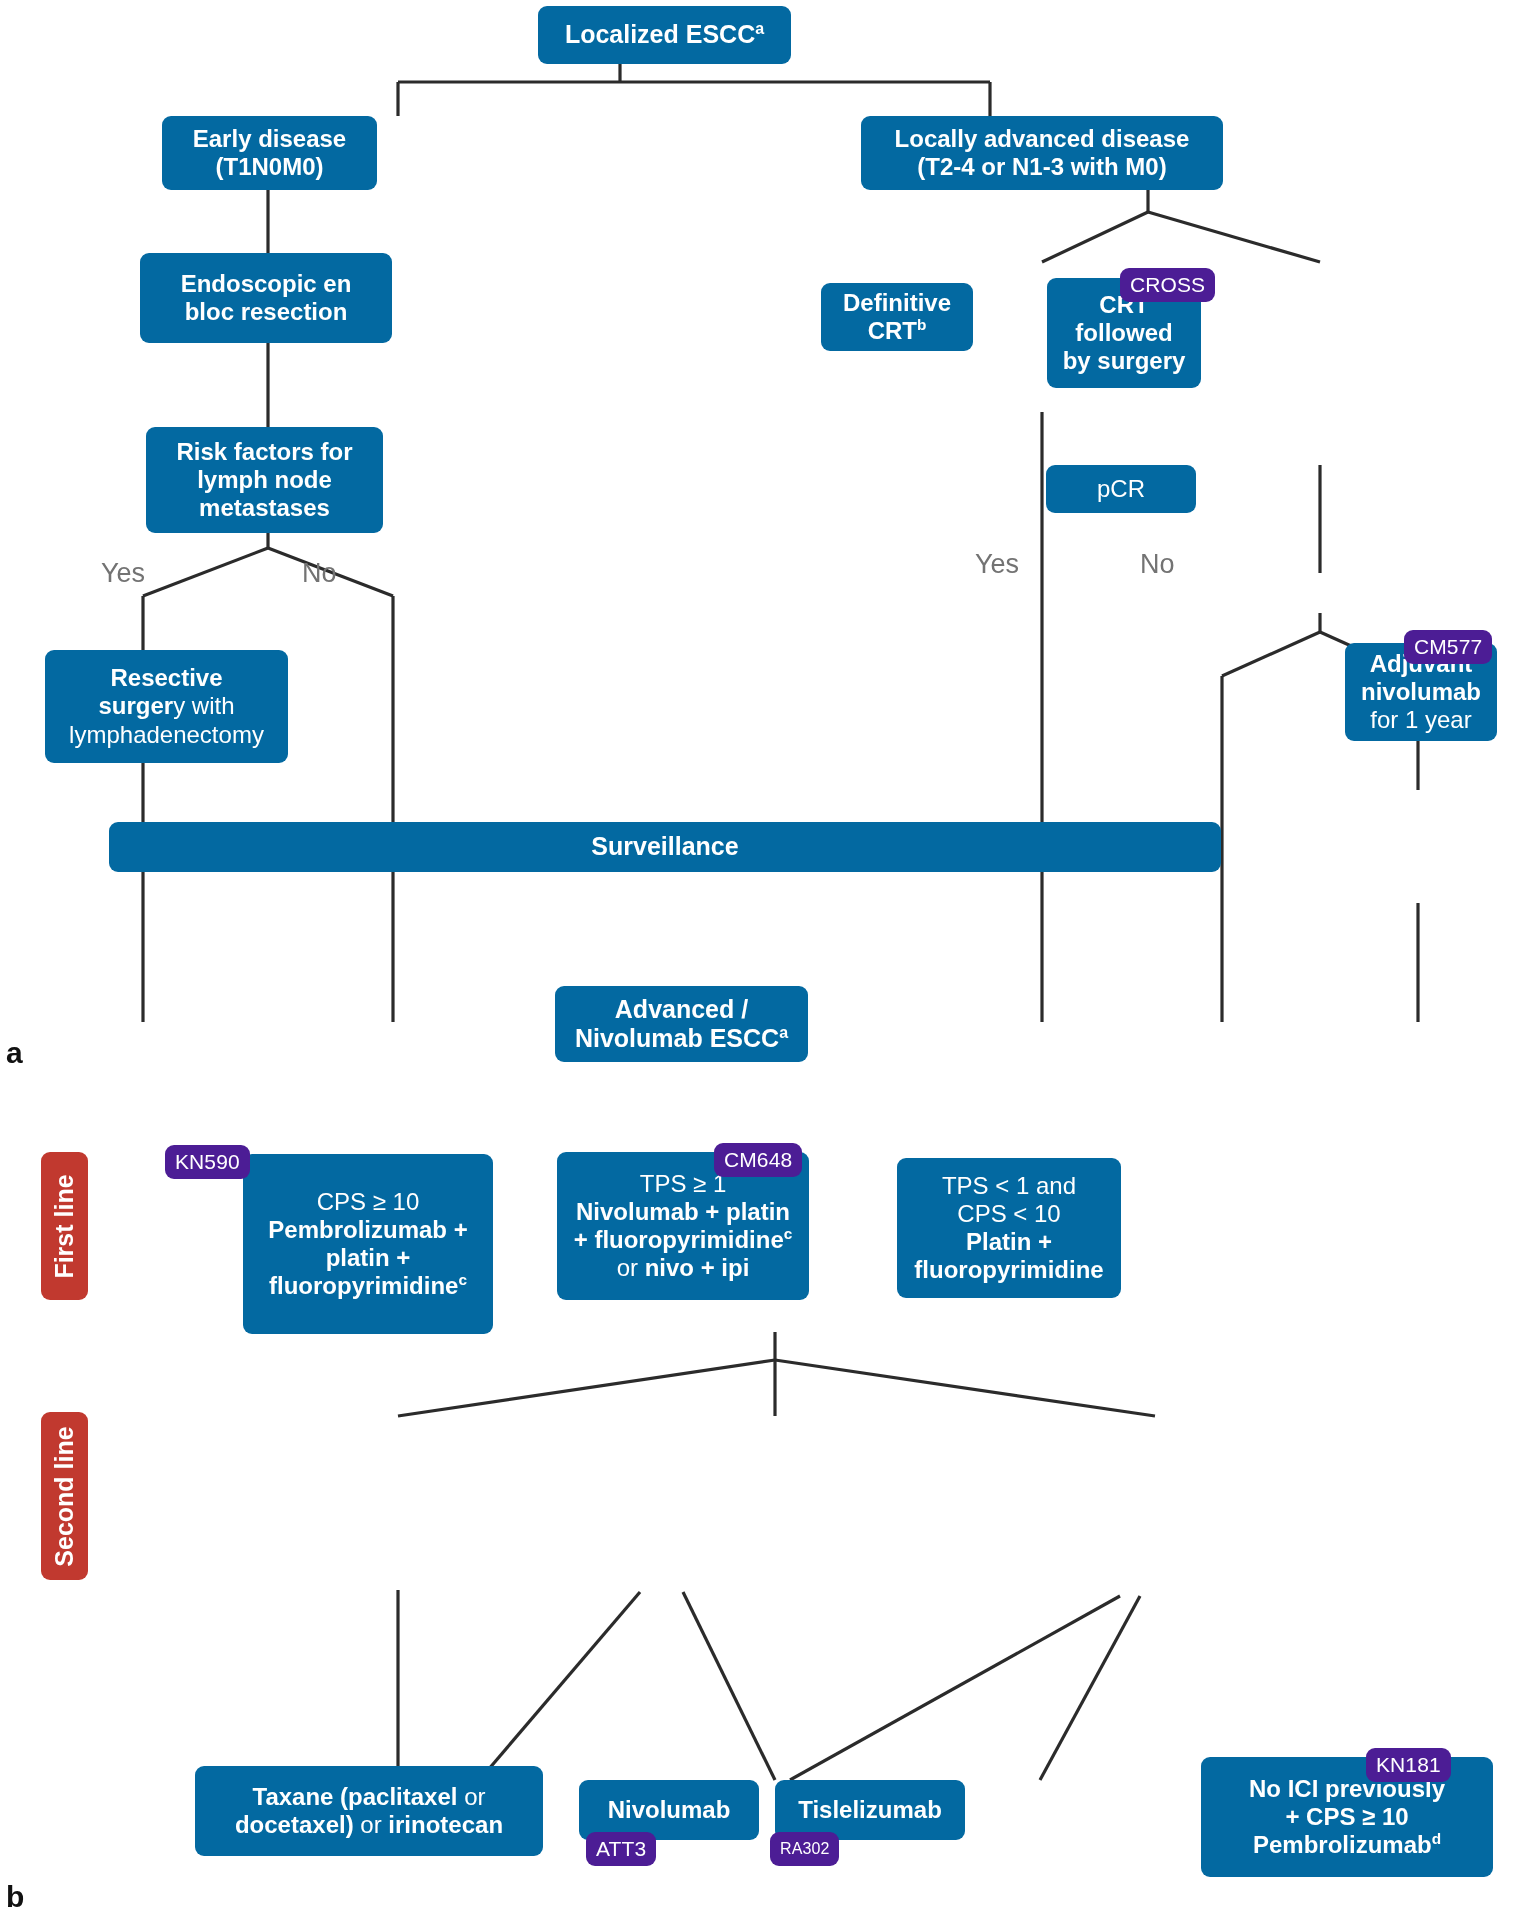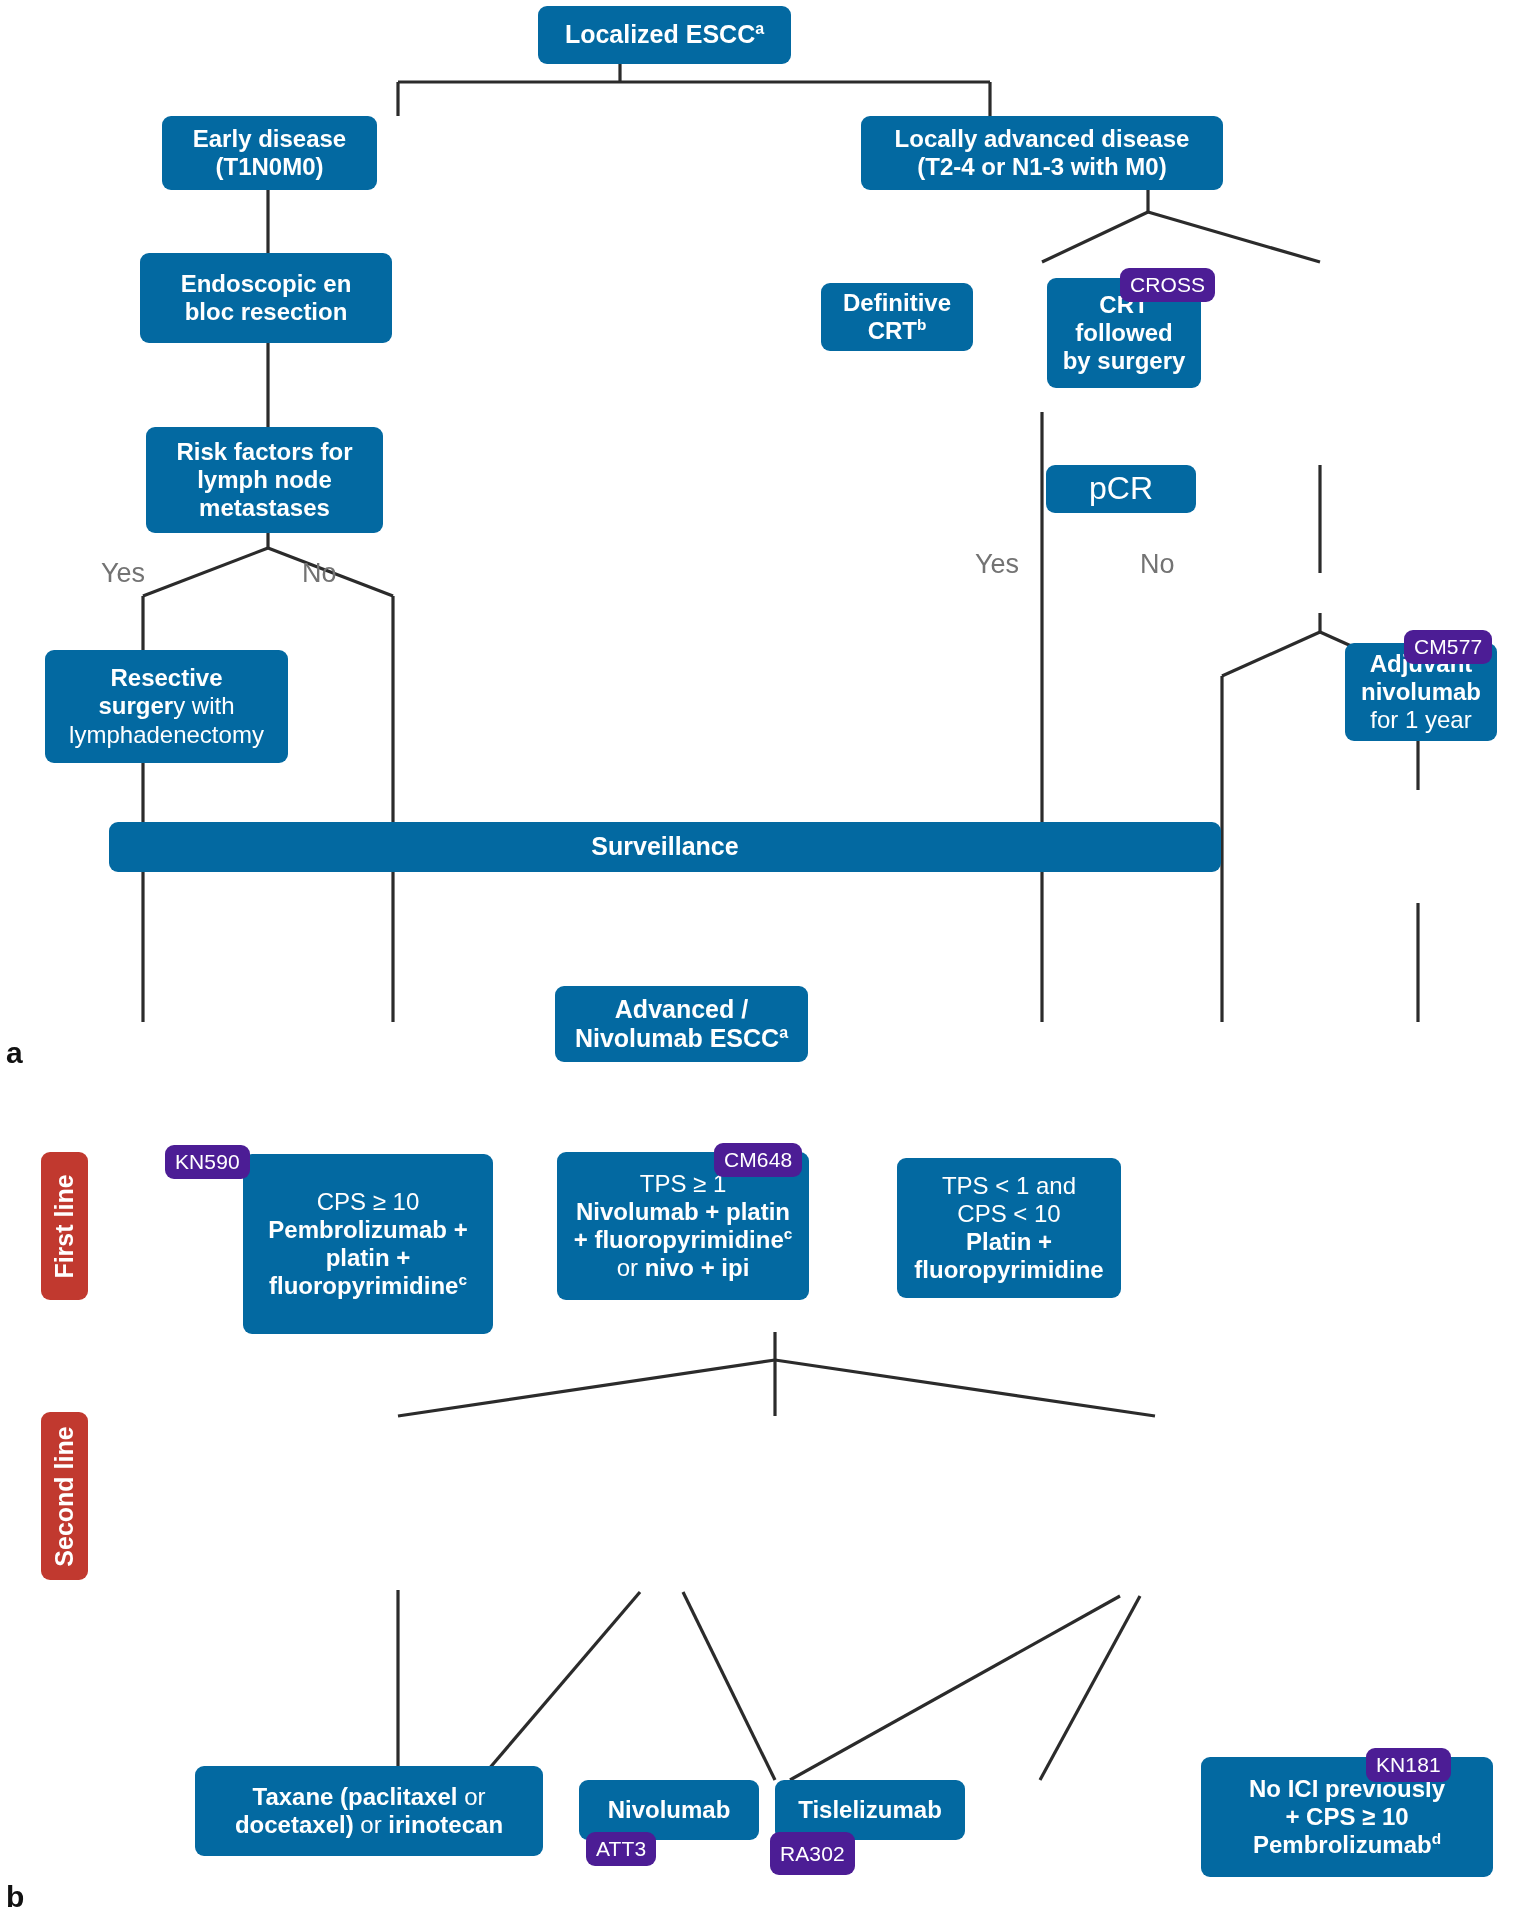--- a/index.html
+++ b/index.html
@@ -153,21 +153,21 @@
     </span>
   </div>
 
   <div class="node" style="left:1002px;top:278px;width:154px;height:110px;font-size:24px;">
     <span class="tx">
       <span>CRT</span><br><span>followed</span><br><span>by surgery</span>
     </span>
   </div>
   <div class="badge" style="left:1120px;top:268px;height:34px;font-size:21px;">CROSS</div>
 
-  <div class="node" style="left:1001px;top:465px;width:150px;height:48px;font-size:32px;font-weight:400;">
+  <div class="node" style="left:1001px;top:465px;width:150px;height:48px;font-size:24px;font-weight:400;">
     <span class="tx">pCR</span>
   </div>
 
   <div class="plabel" style="left:975px;top:549px;">Yes</div>
   <div class="plabel" style="left:1140px;top:549px;">No</div>
 
   <div class="node" style="left:0px;top:650px;width:243px;height:113px;font-size:24px;">
     <span class="tx">
       <span class="bold">Resective</span><br><span class="bold">surger</span><span class="reg">y with</span><br><span class="reg">lymphadenectomy</span>
     </span>
@@ -226,21 +226,21 @@
   </div>
 
   <div class="node" style="left:534px;top:1780px;width:180px;height:60px;font-size:24px;">
     <span class="tx">Nivolumab</span>
   </div>
   <div class="badge" style="left:586px;top:1832px;height:34px;font-size:21px;">ATT3</div>
 
   <div class="node" style="left:730px;top:1780px;width:190px;height:60px;font-size:24px;">
     <span class="tx">Tislelizumab</span>
   </div>
-  <div class="badge" style="left:770px;top:1832px;height:43px;font-size:21px;">RA302</div>
+  <div class="badge" style="left:770px;top:1832px;height:34px;font-size:16px;">RA302</div>
 
   <div class="node" style="left:1156px;top:1757px;width:292px;height:120px;font-size:24px;">
     <span class="tx">
       <span class="bold">No ICI previously</span><br><span class="bold">+ CPS ≥ 10</span><br><span class="bold">Pembrolizumab</span><sup>d</sup>
     </span>
   </div>
   <div class="badge" style="left:1366px;top:1748px;height:34px;font-size:21px;">KN181</div>
 
 </div>
 

